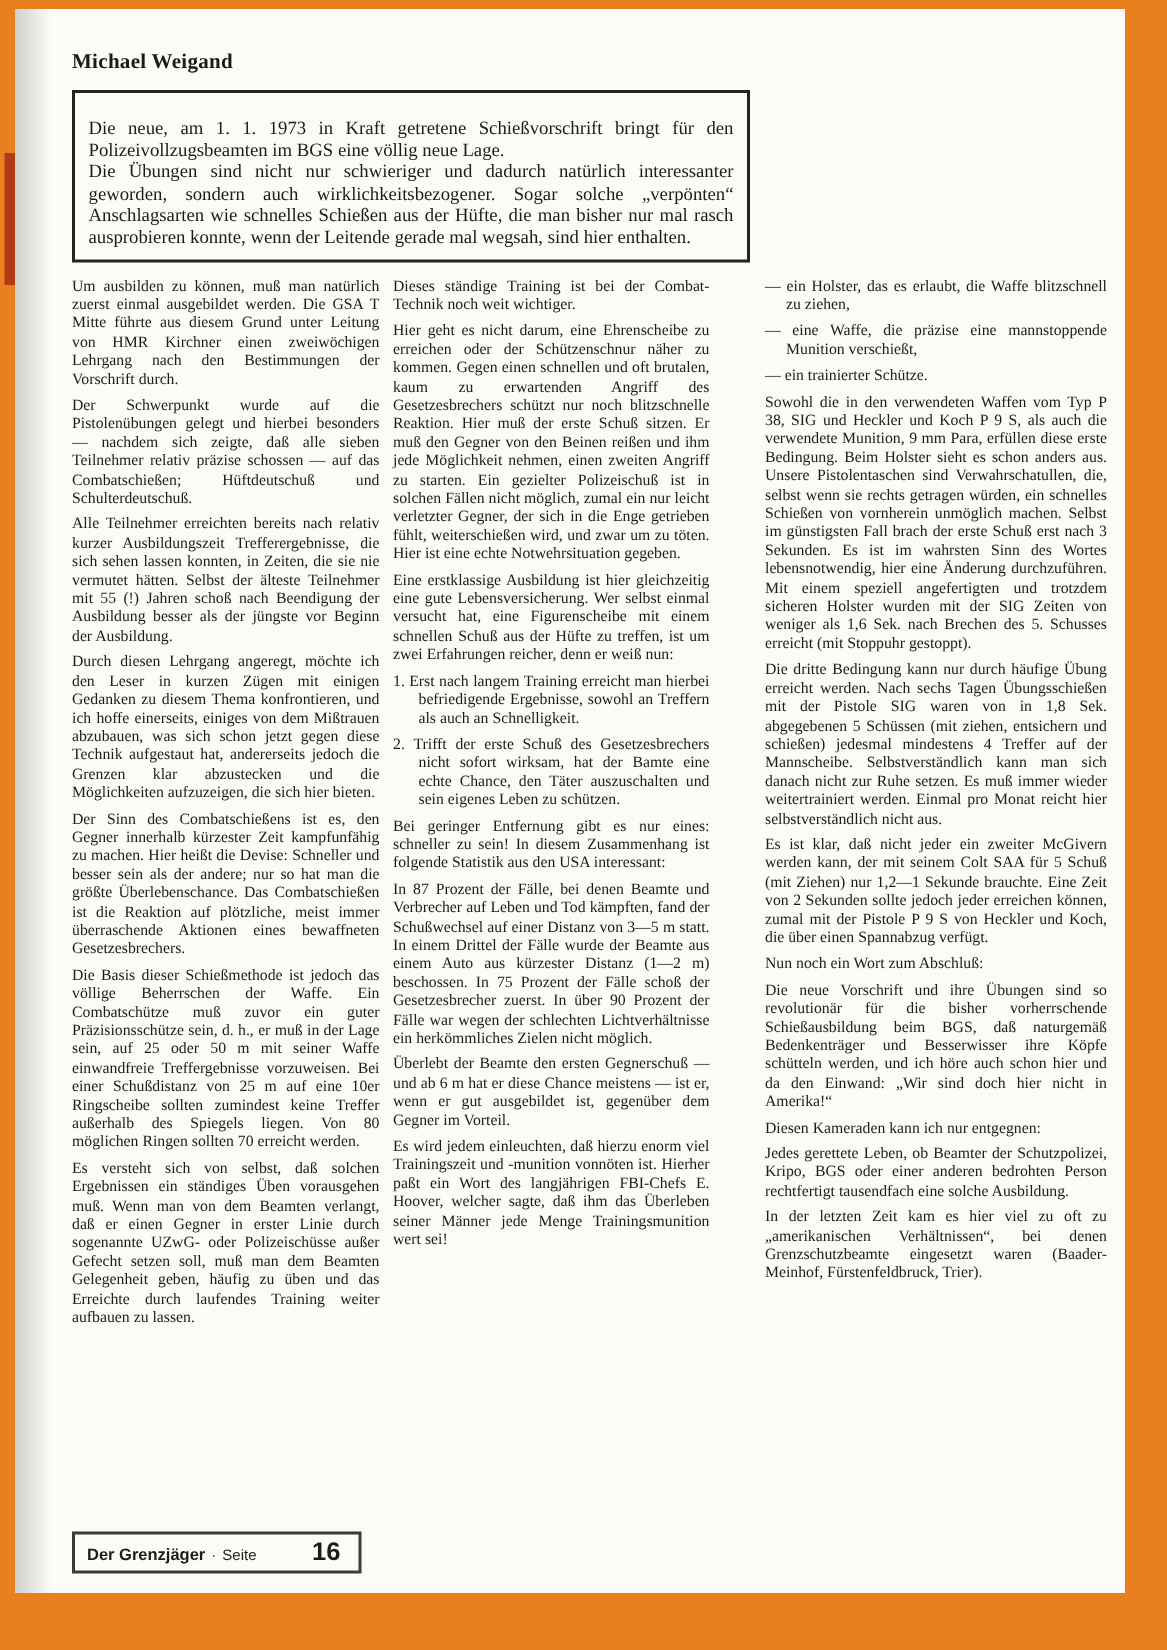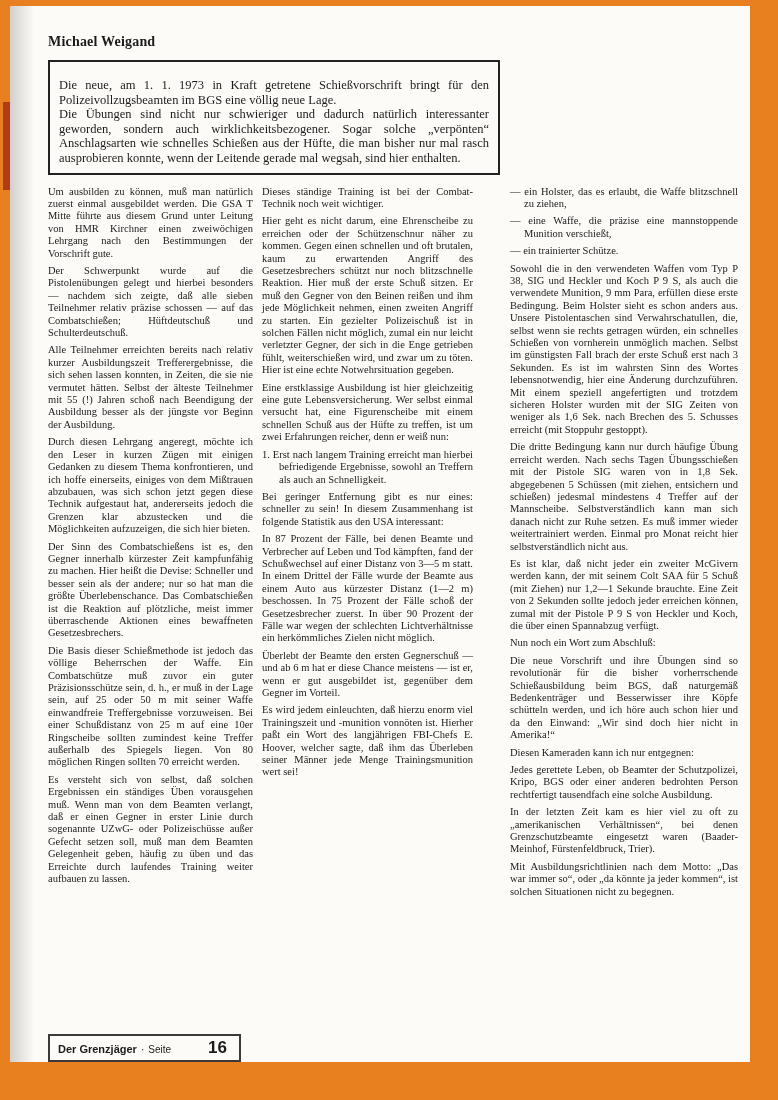--- a/index.html
+++ b/index.html
@@ -61,21 +61,21 @@
   .c1{width:205px;flex:0 0 205px;}
   .c2{width:211px;flex:0 0 211px;}
   .c3{width:228px;flex:0 0 228px;}
   .col p{
     font:400 10.5px/12.4px "Liberation Serif",serif;
     text-align:justify;margin:0 0 5px 0;
   }
   .col p.dash{padding-left:14px;text-indent:-14px;}
   .col p.num{padding-left:17px;text-indent:-17px;}
   .footer-box{
-    position:absolute;left:38px;bottom:0;
+    position:absolute;left:38px;bottom:13px;
     border:2px solid #3a3a3a;background:var(--page);
     padding:3px 12px 4px 8px;
     display:flex;align-items:baseline;gap:4px;
     font-family:"Liberation Sans",sans-serif;
   }
   .footer-mag{font-weight:700;font-size:11px;}
   .footer-sep,.footer-seite{font-size:10px;}
   .footer-num{font-weight:700;font-size:17px;line-height:1;margin-left:33px;}
 </style>
 </head>
@@ -92,53 +92,53 @@
     <div class="intro-box">
         <p>Die neue, am 1. 1. 1973 in Kraft getretene Schießvorschrift bringt für den Polizeivollzugsbeamten im BGS eine völlig neue Lage.</p>
         <p>Die Übungen sind nicht nur schwieriger und dadurch natürlich interessanter geworden, sondern auch wirklichkeitsbezogener. Sogar solche „verpönten“ Anschlagsarten wie schnelles Schießen aus der Hüfte, die man bisher nur mal rasch ausprobieren konnte, wenn der Leitende gerade mal wegsah, sind hier enthalten.</p>
       </div>
 
     <div class="main">
       <div class="left-wrap">
 
         <div class="two-cols">
           <div class="col c1">
-              <p class="p">Um ausbilden zu können, muß man natürlich zuerst einmal ausgebildet werden. Die GSA T Mitte führte aus diesem Grund unter Leitung von HMR Kirchner einen zweiwöchigen Lehrgang nach den Bestimmungen der Vorschrift gute.</p>
+              <p class="p">Um ausbilden zu können, muß man natürlich zuerst einmal ausgebildet werden. Die GSA T Mitte führte aus diesem Grund unter Leitung von HMR Kirchner einen zweiwöchigen Lehrgang nach den Bestimmungen der Vorschrift durch.</p>
               <p class="p">Der Schwerpunkt wurde auf die Pistolenübungen gelegt und hierbei besonders — nachdem sich zeigte, daß alle sieben Teilnehmer relativ präzise schossen — auf das Combatschießen; Hüftdeutschuß und Schulterdeutschuß.</p>
               <p class="p">Alle Teilnehmer erreichten bereits nach relativ kurzer Ausbildungszeit Trefferergebnisse, die sich sehen lassen konnten, in Zeiten, die sie nie vermutet hätten. Selbst der älteste Teilnehmer mit 55 (!) Jahren schoß nach Beendigung der Ausbildung besser als der jüngste vor Beginn der Ausbildung.</p>
               <p class="p">Durch diesen Lehrgang angeregt, möchte ich den Leser in kurzen Zügen mit einigen Gedanken zu diesem Thema konfrontieren, und ich hoffe einerseits, einiges von dem Mißtrauen abzubauen, was sich schon jetzt gegen diese Technik aufgestaut hat, andererseits jedoch die Grenzen klar abzustecken und die Möglichkeiten aufzuzeigen, die sich hier bieten.</p>
               <p class="p">Der Sinn des Combatschießens ist es, den Gegner innerhalb kürzester Zeit kampfunfähig zu machen. Hier heißt die Devise: Schneller und besser sein als der andere; nur so hat man die größte Überlebenschance. Das Combatschießen ist die Reaktion auf plötzliche, meist immer überraschende Aktionen eines bewaffneten Gesetzesbrechers.</p>
               <p class="p">Die Basis dieser Schießmethode ist jedoch das völlige Beherrschen der Waffe. Ein Combatschütze muß zuvor ein guter Präzisionsschütze sein, d. h., er muß in der Lage sein, auf 25 oder 50 m mit seiner Waffe einwandfreie Treffergebnisse vorzuweisen. Bei einer Schußdistanz von 25 m auf eine 10er Ringscheibe sollten zumindest keine Treffer außerhalb des Spiegels liegen. Von 80 möglichen Ringen sollten 70 erreicht werden.</p>
               <p class="p">Es versteht sich von selbst, daß solchen Ergebnissen ein ständiges Üben vorausgehen muß. Wenn man von dem Beamten verlangt, daß er einen Gegner in erster Linie durch sogenannte UZwG- oder Polizeischüsse außer Gefecht setzen soll, muß man dem Beamten Gelegenheit geben, häufig zu üben und das Erreichte durch laufendes Training weiter aufbauen zu lassen.</p>
             </div>
           <div class="col c2">
               <p class="p">Dieses ständige Training ist bei der Combat-Technik noch weit wichtiger.</p>
               <p class="p">Hier geht es nicht darum, eine Ehrenscheibe zu erreichen oder der Schützenschnur näher zu kommen. Gegen einen schnellen und oft brutalen, kaum zu erwartenden Angriff des Gesetzesbrechers schützt nur noch blitzschnelle Reaktion. Hier muß der erste Schuß sitzen. Er muß den Gegner von den Beinen reißen und ihm jede Möglichkeit nehmen, einen zweiten Angriff zu starten. Ein gezielter Polizeischuß ist in solchen Fällen nicht möglich, zumal ein nur leicht verletzter Gegner, der sich in die Enge getrieben fühlt, weiterschießen wird, und zwar um zu töten. Hier ist eine echte Notwehrsituation gegeben.</p>
               <p class="p">Eine erstklassige Ausbildung ist hier gleichzeitig eine gute Lebensversicherung. Wer selbst einmal versucht hat, eine Figurenscheibe mit einem schnellen Schuß aus der Hüfte zu treffen, ist um zwei Erfahrungen reicher, denn er weiß nun:</p>
               <p class="num"><span>1.</span>&nbsp;Erst nach langem Training erreicht man hierbei befriedigende Ergebnisse, sowohl an Treffern als auch an Schnelligkeit.</p>
+              <p class="num"><span>2.</span>&nbsp;Trifft der erste Schuß des Gesetzesbrechers nicht sofort wirksam, hat der Bamte eine echte Chance, den Täter auszuschalten und sein eigenes Leben zu schützen.</p>
               <p class="p">Bei geringer Entfernung gibt es nur eines: schneller zu sein! In diesem Zusammenhang ist folgende Statistik aus den USA interessant:</p>
               <p class="p">In 87 Prozent der Fälle, bei denen Beamte und Verbrecher auf Leben und Tod kämpften, fand der Schußwechsel auf einer Distanz von 3—5 m statt. In einem Drittel der Fälle wurde der Beamte aus einem Auto aus kürzester Distanz (1—2 m) beschossen. In 75 Prozent der Fälle schoß der Gesetzesbrecher zuerst. In über 90 Prozent der Fälle war wegen der schlechten Lichtverhältnisse ein herkömmliches Zielen nicht möglich.</p>
               <p class="p">Überlebt der Beamte den ersten Gegnerschuß — und ab 6 m hat er diese Chance meistens — ist er, wenn er gut ausgebildet ist, gegenüber dem Gegner im Vorteil.</p>
               <p class="p">Es wird jedem einleuchten, daß hierzu enorm viel Trainingszeit und -munition vonnöten ist. Hierher paßt ein Wort des langjährigen FBI-Chefs E. Hoover, welcher sagte, daß ihm das Überleben seiner Männer jede Menge Trainingsmunition wert sei!</p>
             </div>
         </div>
       </div>
       <div class="col c3">
           <p class="dash">— ein Holster, das es erlaubt, die Waffe blitzschnell zu ziehen,</p>
           <p class="dash">— eine Waffe, die präzise eine mannstoppende Munition verschießt,</p>
           <p class="dash">— ein trainierter Schütze.</p>
           <p class="p">Sowohl die in den verwendeten Waffen vom Typ P 38, SIG und Heckler und Koch P 9 S, als auch die verwendete Munition, 9 mm Para, erfüllen diese erste Bedingung. Beim Holster sieht es schon anders aus. Unsere Pistolentaschen sind Verwahrschatullen, die, selbst wenn sie rechts getragen würden, ein schnelles Schießen von vornherein unmöglich machen. Selbst im günstigsten Fall brach der erste Schuß erst nach 3 Sekunden. Es ist im wahrsten Sinn des Wortes lebensnotwendig, hier eine Änderung durchzuführen. Mit einem speziell angefertigten und trotzdem sicheren Holster wurden mit der SIG Zeiten von weniger als 1,6 Sek. nach Brechen des 5. Schusses erreicht (mit Stoppuhr gestoppt).</p>
           <p class="p">Die dritte Bedingung kann nur durch häufige Übung erreicht werden. Nach sechs Tagen Übungsschießen mit der Pistole SIG waren von in 1,8 Sek. abgegebenen 5 Schüssen (mit ziehen, entsichern und schießen) jedesmal mindestens 4 Treffer auf der Mannscheibe. Selbstverständlich kann man sich danach nicht zur Ruhe setzen. Es muß immer wieder weitertrainiert werden. Einmal pro Monat reicht hier selbstverständlich nicht aus.</p>
           <p class="p">Es ist klar, daß nicht jeder ein zweiter McGivern werden kann, der mit seinem Colt SAA für 5 Schuß (mit Ziehen) nur 1,2—1 Sekunde brauchte. Eine Zeit von 2 Sekunden sollte jedoch jeder erreichen können, zumal mit der Pistole P 9 S von Heckler und Koch, die über einen Spannabzug verfügt.</p>
           <p class="p">Nun noch ein Wort zum Abschluß:</p>
           <p class="p">Die neue Vorschrift und ihre Übungen sind so revolutionär für die bisher vorherrschende Schießausbildung beim BGS, daß naturgemäß Bedenkenträger und Besserwisser ihre Köpfe schütteln werden, und ich höre auch schon hier und da den Einwand: „Wir sind doch hier nicht in Amerika!“</p>
           <p class="p">Diesen Kameraden kann ich nur entgegnen:</p>
           <p class="p">Jedes gerettete Leben, ob Beamter der Schutzpolizei, Kripo, BGS oder einer anderen bedrohten Person rechtfertigt tausendfach eine solche Ausbildung.</p>
           <p class="p">In der letzten Zeit kam es hier viel zu oft zu „amerikanischen Verhältnissen“, bei denen Grenzschutzbeamte eingesetzt waren (Baader-Meinhof, Fürstenfeldbruck, Trier).</p>
-          <p class="p">Mit Ausbildungsrichtlinien nach dem Motto: „Das war immer so“, oder „da könnte ja jeder kommen“, ist solchen Situationen nicht zu begegnen.</p>
         </div>
     </div>
 
   </div>
 
   <div class="footer-box">
     <span class="footer-mag">Der Grenzjäger</span>
     <span class="footer-sep">·</span>
     <span class="footer-seite">Seite</span>
     <span class="footer-num">16</span>

